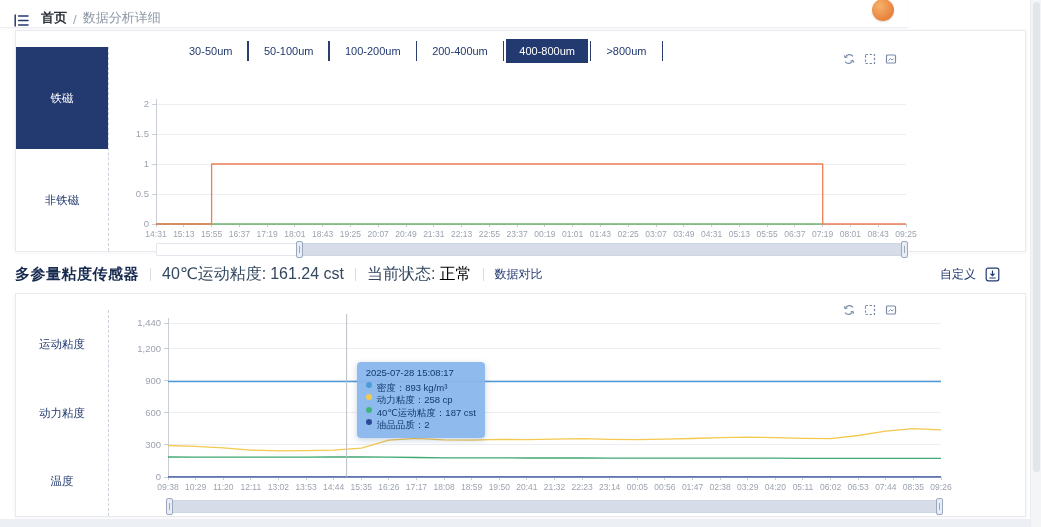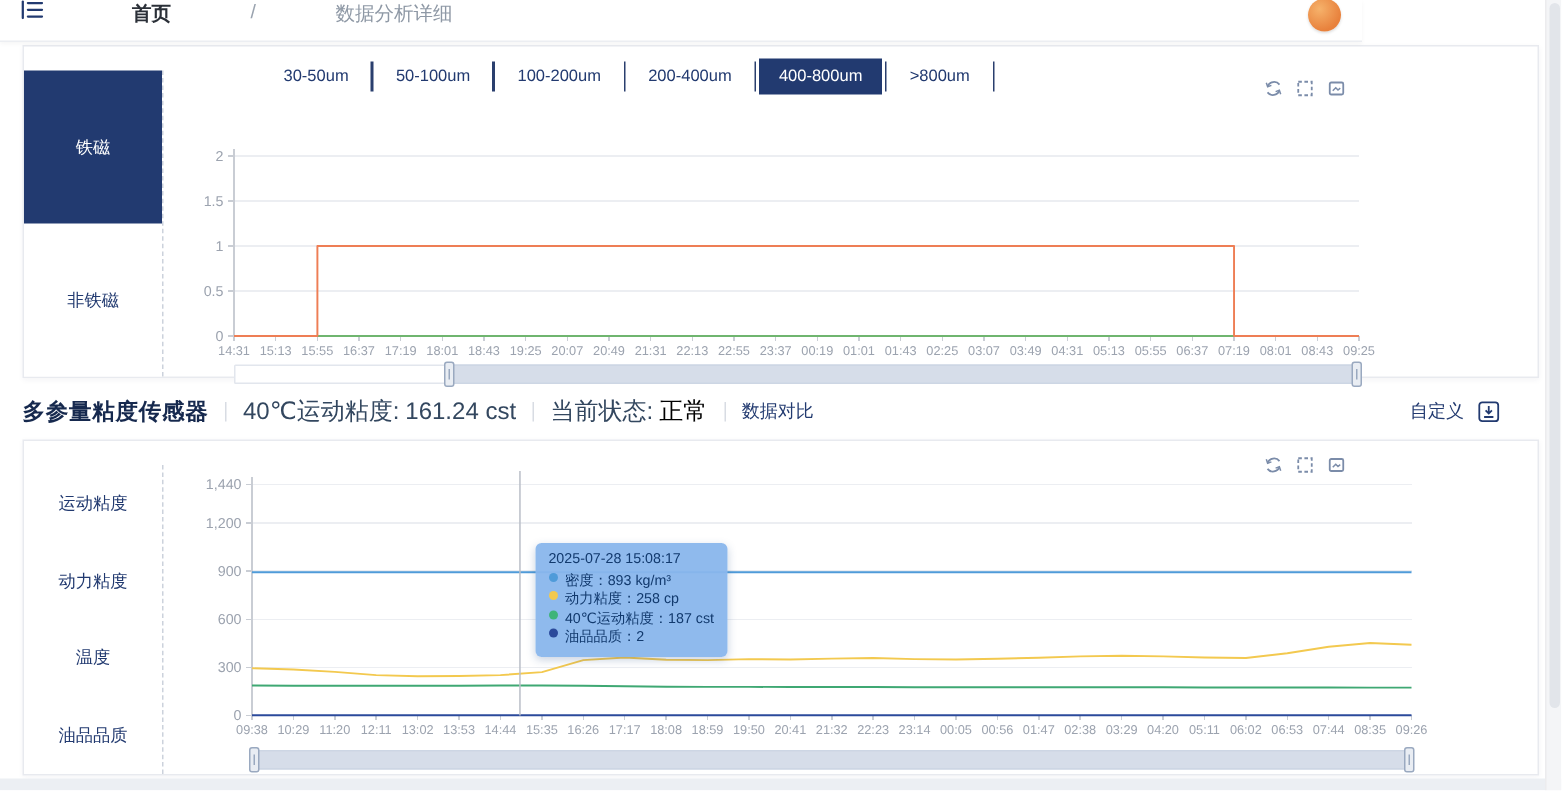--- a/index.html
+++ b/index.html
@@ -3,21 +3,21 @@
 <meta charset="utf-8">
 <style>
   * { margin:0; padding:0; box-sizing:border-box; }
   html,body { background:#fff; }
   .page { position:relative; width:1041px; height:527px; background:#fff;
           font-family:"Liberation Sans","DejaVu Sans",sans-serif; overflow:hidden; }
 
   
   .topbar { position:absolute; left:0; top:0; width:908px; height:28px; background:#fff;
             border-bottom:1px solid #eceef2; box-shadow:0 1px 3px rgba(0,0,0,.04);
-            display:flex; align-items:flex-start; padding-left:14px; z-index:5;gap:47px; }
+            display:flex; align-items:flex-end; padding-left:14px; z-index:5; }
   .menu-icon { display:inline-flex; margin-right:12px; cursor:pointer; }
   .bc-home { font-size:13px; font-weight:bold; color:#2b3038; cursor:pointer; }
   .bc-sep  { font-size:13px; color:#9aa3af; margin:0 6px; }
   .bc-cur  { font-size:13px; color:#8e98a5; }
   .avatar { position:absolute; right:14px; top:-1px; width:22px; height:22px; border-radius:50%;
             background:radial-gradient(circle at 35% 32%, #f6b26b, #e8813c 70%);
             box-shadow:0 1px 2px rgba(0,0,0,.15); cursor:pointer; }
 
   
   .card { position:absolute; left:15px; width:1011px; background:#fff;
@@ -349,21 +349,20 @@
           <path d="M152.0,151.5L179.6,152.3L207.2,153.9L234.8,156.1L262.4,156.8L290.0,156.7L317.6,156.1L345.3,154.1L372.9,146.1L400.5,144.3L428.1,145.8L455.7,146.1L483.3,145.4L510.9,145.7L538.5,145.1L566.1,144.7L593.7,145.4L621.3,145.7L648.9,145.2L676.5,144.5L704.1,143.6L731.8,143.2L759.4,143.6L787.0,144.3L814.6,144.7L842.2,141.5L869.8,137.2L897.4,134.7L925.0,135.8" fill="none" stroke="#f3c94f" stroke-width="1.3" stroke-linejoin="round"></path>
           <path d="M152.0,163.0L179.6,163.1L207.2,163.1L234.8,163.2L262.4,163.2L290.0,163.1L317.6,163.0L345.3,163.0L372.9,163.1L400.5,163.5L428.1,163.8L455.7,163.9L483.3,163.9L510.9,164.0L538.5,164.0L566.1,164.0L593.7,164.1L621.3,164.1L648.9,164.1L676.5,164.1L704.1,164.2L731.8,164.2L759.4,164.2L787.0,164.3L814.6,164.3L842.2,164.3L869.8,164.3L897.4,164.4L925.0,164.4" fill="none" stroke="#3fa873" stroke-width="1.3" stroke-linejoin="round"></path>
           <path d="M152.0,182.8L179.6,182.8L207.2,182.8L234.8,182.8L262.4,182.8L290.0,182.8L317.6,182.8L345.3,182.8L372.9,182.8L400.5,182.8L428.1,182.8L455.7,182.8L483.3,182.8L510.9,182.8L538.5,182.8L566.1,182.8L593.7,182.8L621.3,182.8L648.9,182.8L676.5,182.8L704.1,182.8L731.8,182.8L759.4,182.8L787.0,182.8L814.6,182.8L842.2,182.8L869.8,182.8L897.4,182.8L925.0,182.8" fill="none" stroke="#2b4a9b" stroke-width="1.3" stroke-linejoin="round"></path>
         </g>
         <line x1="330.6344537815126" y1="20" x2="330.6344537815126" y2="183" stroke="#b9bec7" stroke-width="1"></line>
       </svg>
     <div class="side" id="side2">
         <div class="side-item">运动粘度</div>
         <div class="side-item">动力粘度</div>
         <div class="side-item">温度</div>
-        <div class="side-item">油品品质</div>
       </div>
     <div class="toolbox t2">
       <span class="tb-icon">
         <svg width="12" height="12" viewBox="0 0 12 12" fill="none" stroke="#64789b" stroke-width="1.2">
           <path d="M10 3.4 A4.6 4.6 0 0 0 2.1 4.6"></path>
             <path d="M2 8.6 A4.6 4.6 0 0 0 9.9 7.4"></path>
           <path d="M1.2 2.2 L2.1 4.8 L4.6 3.9" stroke-width="1"></path>
             <path d="M10.8 9.8 L9.9 7.2 L7.4 8.1" stroke-width="1"></path>
         </svg>
       </span>

